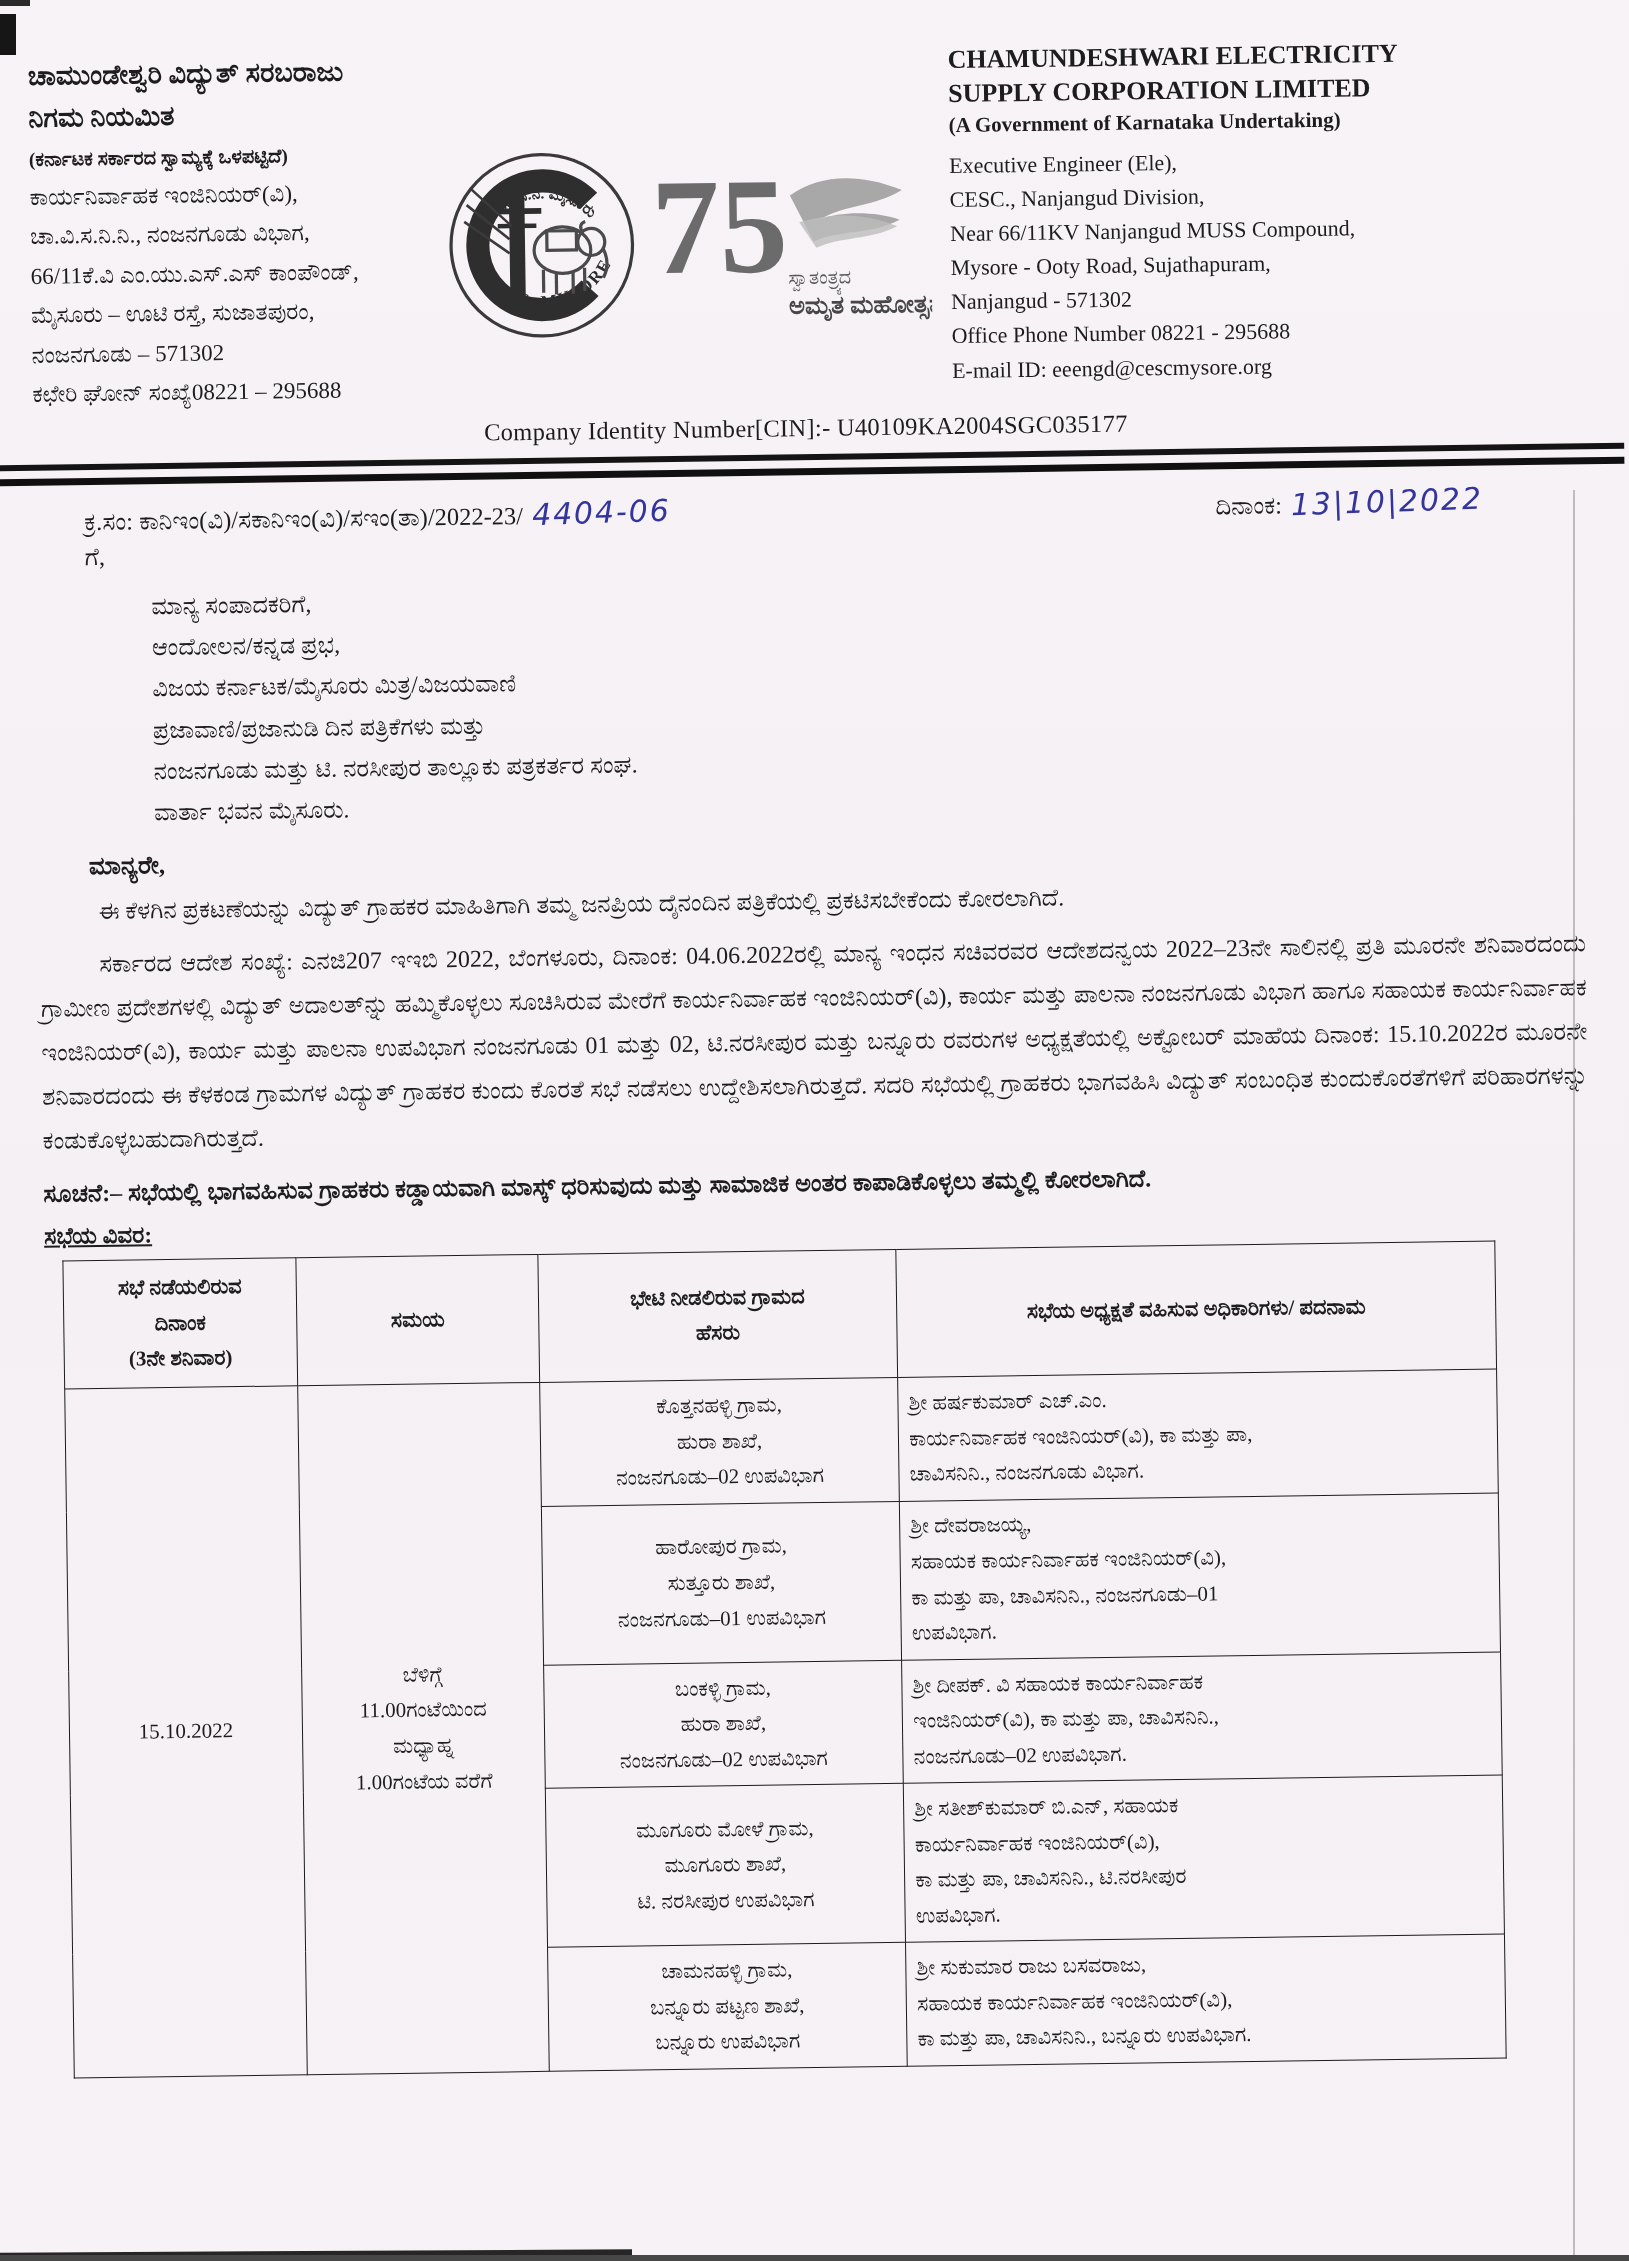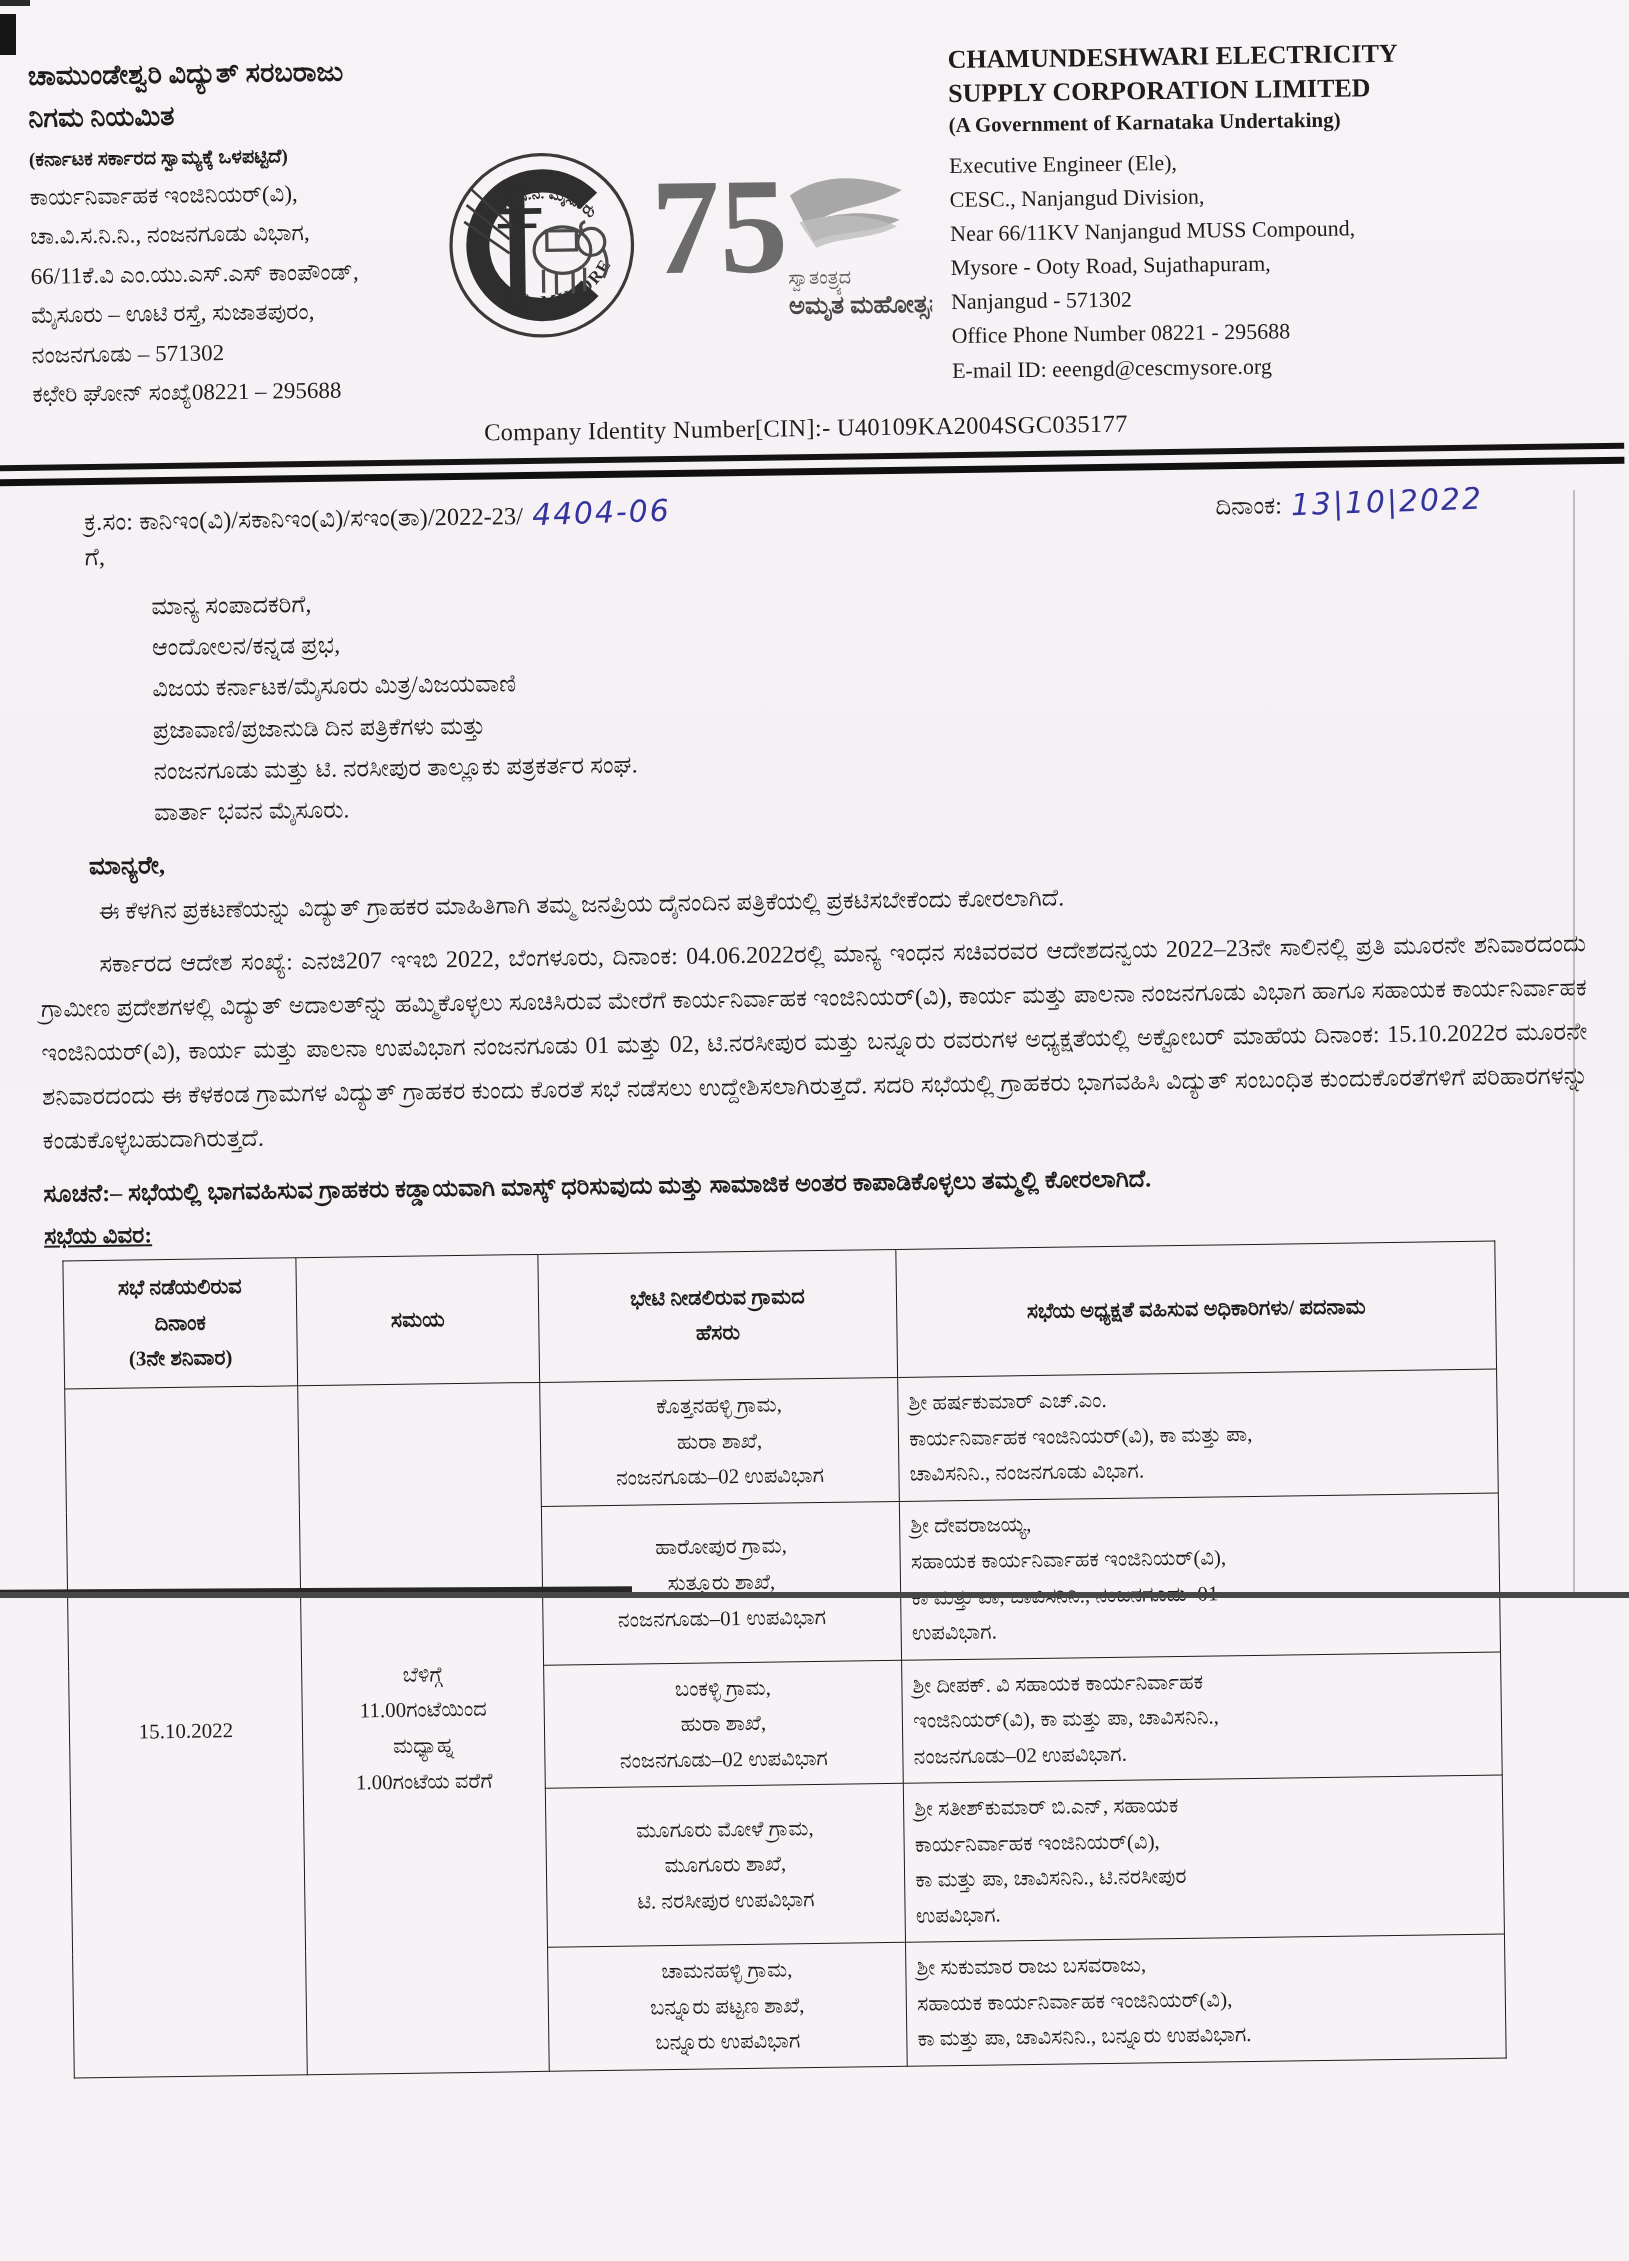--- a/index.html
+++ b/index.html
@@ -2,21 +2,21 @@
 <html style="font-size:10.3px"><head>
 <meta charset="utf-8">
 <style>
   html,body{margin:0;padding:0;}
   body{
     width:1630px;height:2261px;overflow:hidden;
     background:#f6f2f5;
     font-family:"Liberation Serif", serif;
     color:#1d1d1d;
   }
-  .sheet{position:relative;width:1630px;height:1598px;background:linear-gradient(180deg,#f7f3f6 0%,#f4f0f4 55%,#f6f2f5 100%);}
+  .sheet{position:relative;width:1630px;height:2261px;background:linear-gradient(180deg,#f7f3f6 0%,#f4f0f4 55%,#f6f2f5 100%);}
   .content{transform:rotate(-0.8deg);transform-origin:50% 42%;padding:45px 45px 0 39px;}
 
   
   .letterhead{display:flex;align-items:flex-start;}
   .lh-left{width:413px;flex:0 0 auto;}
   .lh-left .l-big{font-size:27px;font-weight:600;line-height:1.55;}
   .lh-left .l-small{font-size:19.3px;font-weight:700;line-height:1.7;margin:3.9px 0 1.3px 0;}
   .lh-left .l-norm{font-size:23px;line-height:1.72;}
   .lh-center{flex:0 0 490px;display:flex;align-items:center;justify-content:center;gap:9px;margin-top:100px;}
   .lh-right{flex:1 1 auto;padding-left:17px;}

